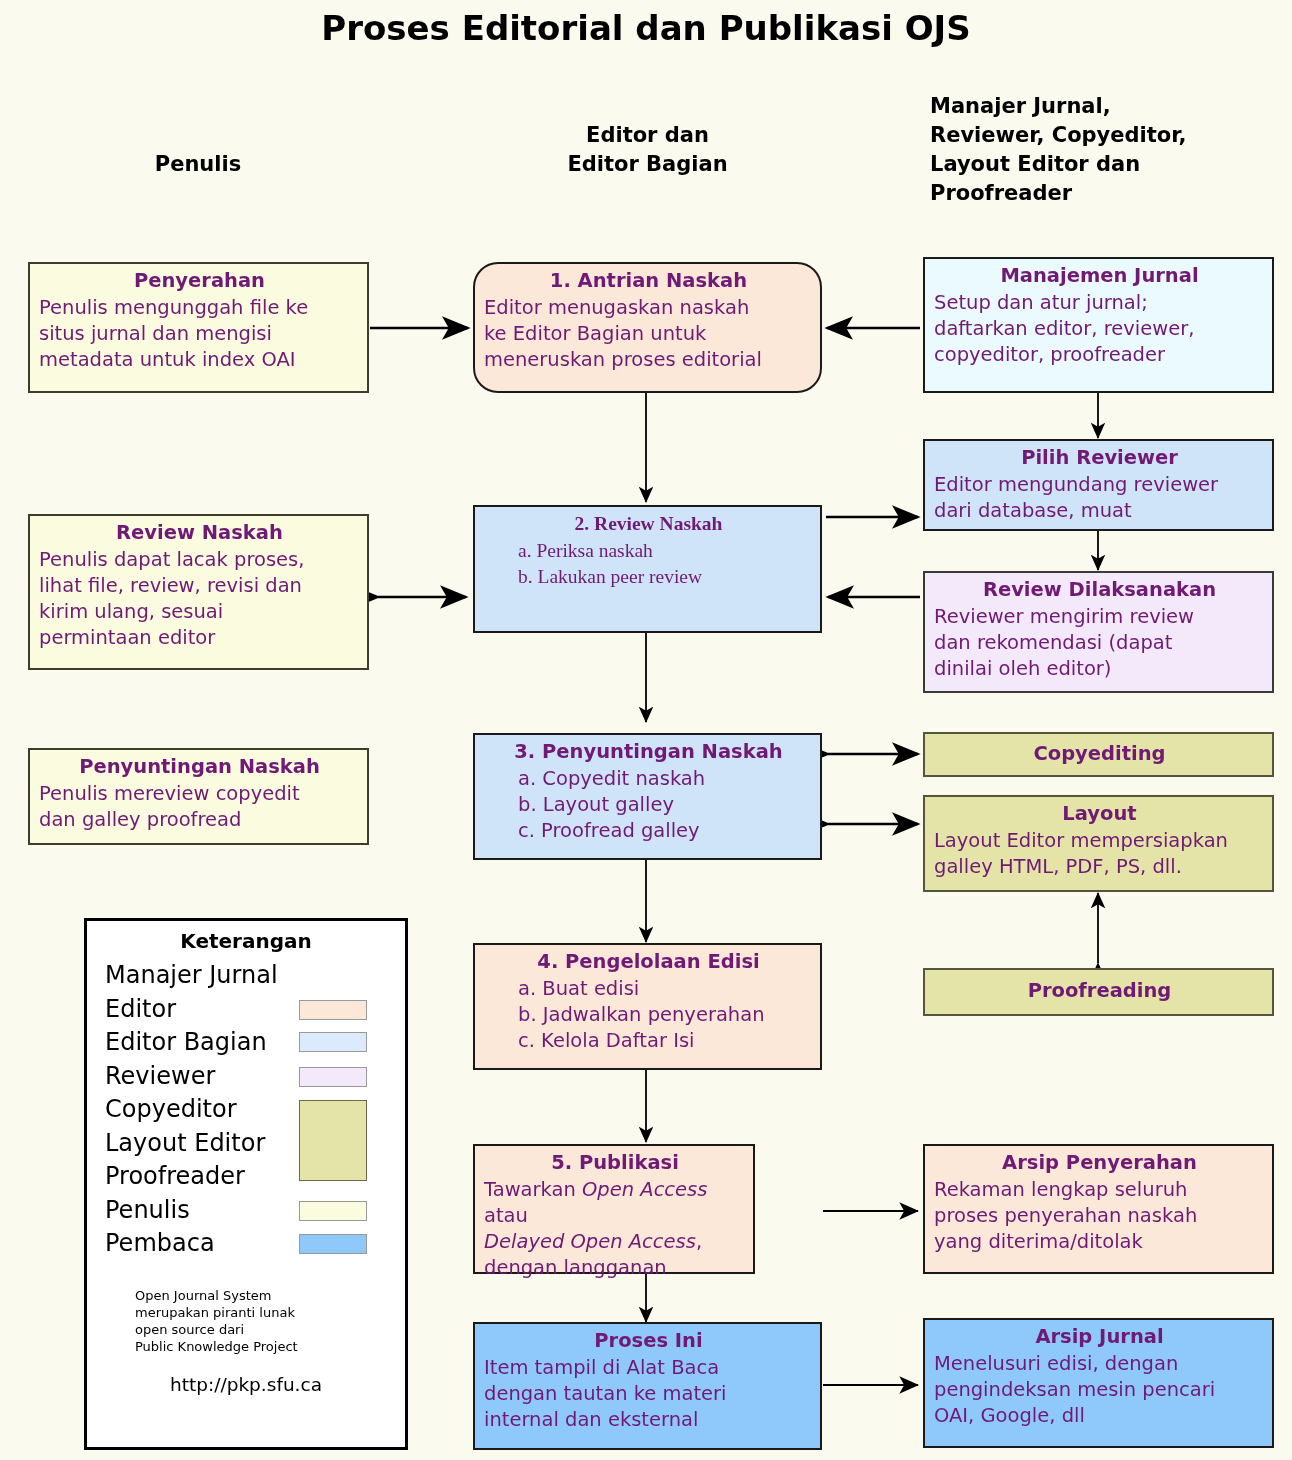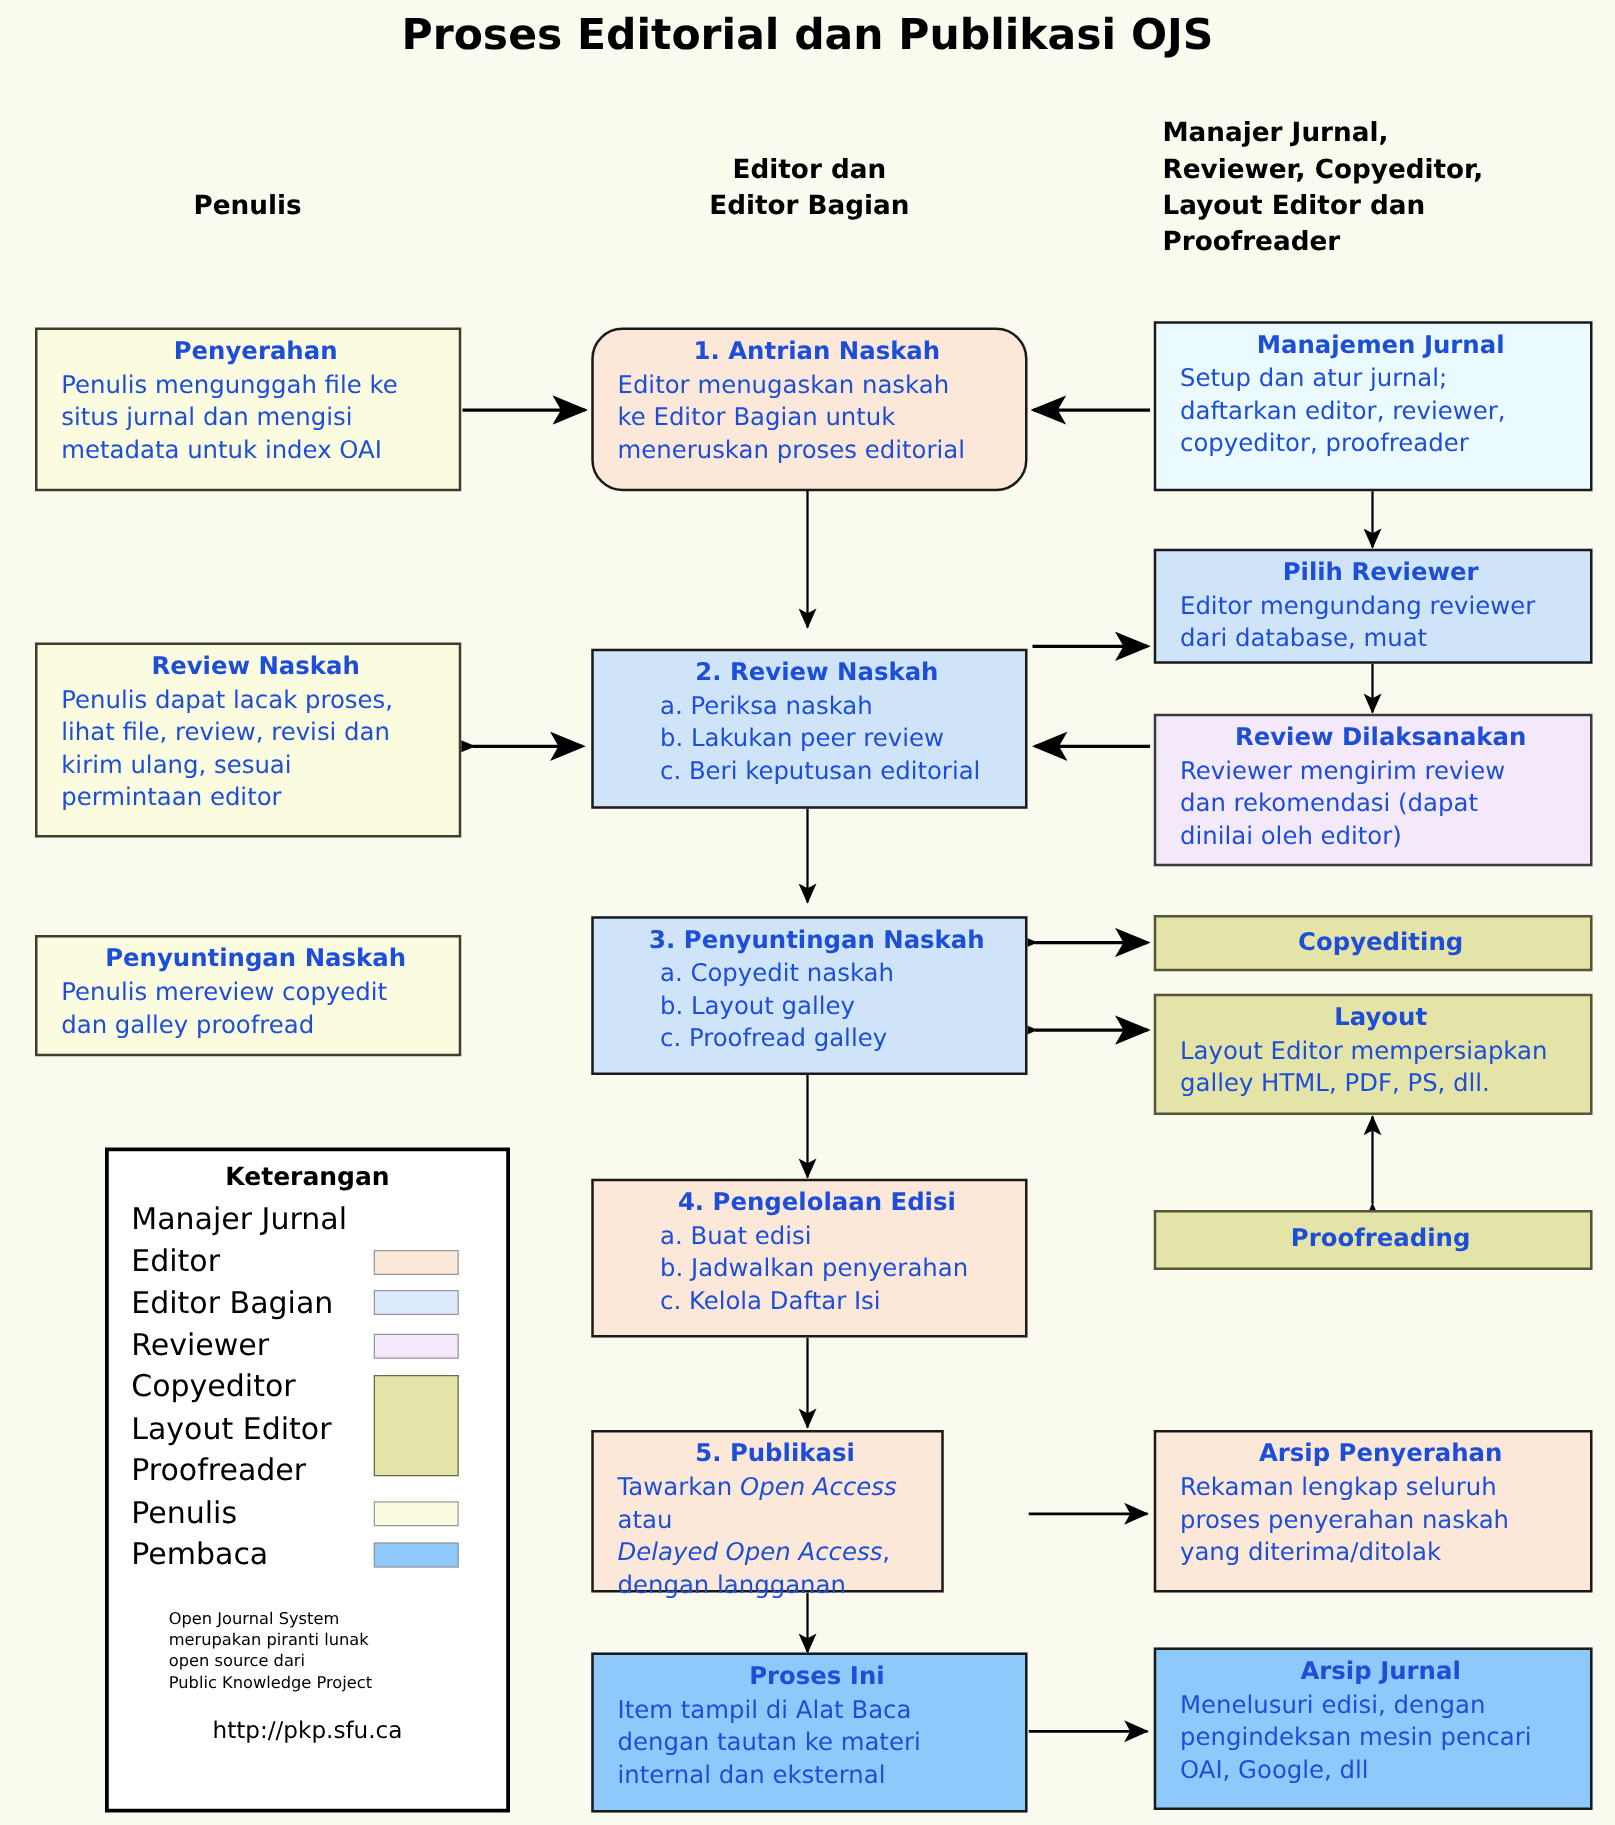--- a/index.html
+++ b/index.html
@@ -29,24 +29,24 @@
     position: absolute;
     font-size: 21px;
     font-weight: bold;
     color: #000;
     line-height: 1.38;
   }
   .box {
     position: absolute;
     box-sizing: border-box;
     border: 2px solid #1a1a1a;
-    padding: 4px 7px 6px 19px;
+    padding: 4px 7px 6px 9px;
     font-size: 19.5px;
     line-height: 1.33;
-    color: #1d4ed8;
+    color: #701a75;
   }
   .box .bt {
     display: block;
     font-weight: bold;
     text-align: center;
     font-size: 19.5px;
     margin-bottom: 1px;
   }
   .box .bl { display: block; }
   .box.indent .bl { padding-left: 34px; }
@@ -202,25 +202,24 @@
   </div>
 
   <div class="box f-author" style="left:28px; top:514px; width:341px; height:156px;">
     <span class="bt">Review Naskah</span>
     <span class="bl">Penulis dapat lacak proses,</span>
     <span class="bl">lihat file, review, revisi dan</span>
     <span class="bl">kirim ulang, sesuai</span>
     <span class="bl">permintaan editor</span>
   </div>
 
-  <div class="box f-section indent" style="left:473px; top:519px; width:349px; height:128px;">
+  <div class="box f-section indent" style="left:473px; top:505px; width:349px; height:128px;font-family:Liberation Serif, serif;">
     <span class="bt">2. Review Naskah</span>
     <span class="bl">a. Periksa naskah</span>
     <span class="bl">b. Lakukan peer review</span>
-    <span class="bl">c. Beri keputusan editorial</span>
   </div>
 
   <div class="box f-section" style="left:923px; top:439px; width:351px; height:92px;">
     <span class="bt">Pilih Reviewer</span>
     <span class="bl">Editor mengundang reviewer</span>
     <span class="bl">dari database, muat</span>
   </div>
 
   <div class="box f-reviewer" style="left:923px; top:571px; width:351px; height:122px;">
     <span class="bt">Review Dilaksanakan</span>

